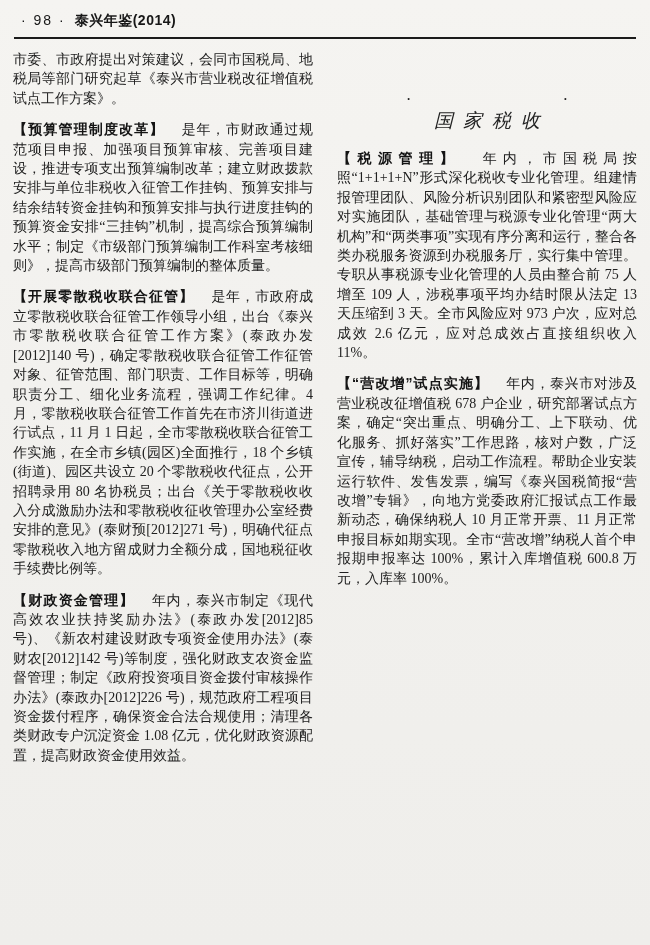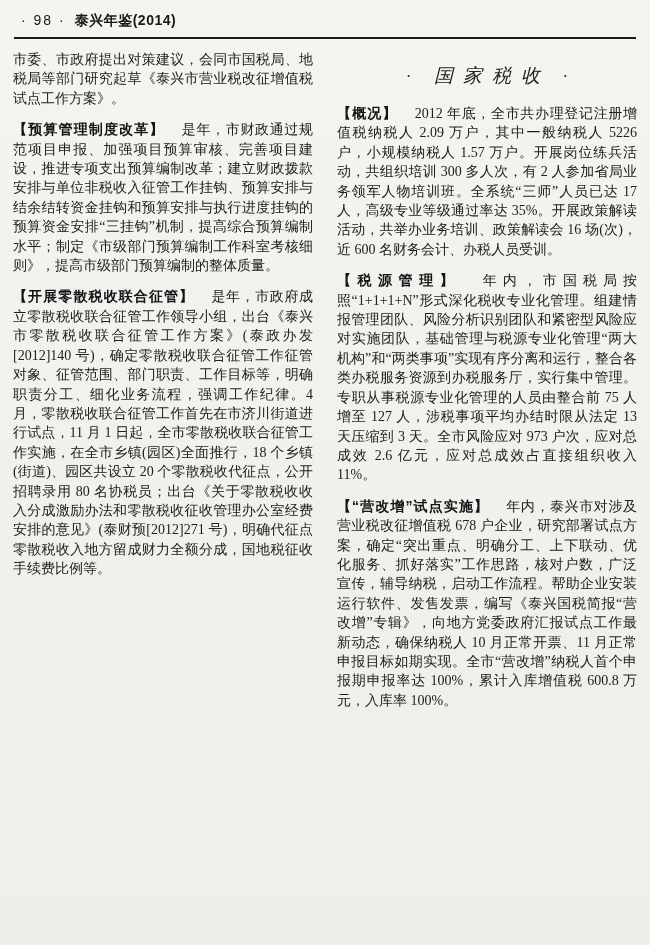--- a/index.html
+++ b/index.html
@@ -70,21 +70,21 @@
     font-family: "DejaVu Serif", "Liberation Serif", serif;
     font-style: italic;
     font-size: 19px;
     color: #222;
     margin: 13px 0 15px 0;
     display: flex;
     align-items: center;
     justify-content: center;
     gap: 13px;
   }
-  .divider-title .div-text { letter-spacing: 10px; text-indent: 10px; }
+  .divider-title .div-text { letter-spacing: 10px; text-indent: 10px; margin-top: 45px; }
   .divider-title .dot { font-size: 15px; font-style: normal; }
 </style>
 </head>
 <body>
 
 <div class="page">
 
   <div class="page-header">
     <span class="page-num-label">· 98 ·</span>
     <span class="book-title">泰兴年鉴(2014)</span>
@@ -102,40 +102,40 @@
         <span class="sec-head">【预算管理制度改革】</span>
         <span>是年，市财政通过规范项目申报、加强项目预算审核、完善项目建设，推进专项支出预算编制改革；建立财政拨款安排与单位非税收入征管工作挂钩、预算安排与结余结转资金挂钩和预算安排与执行进度挂钩的预算资金安排“三挂钩”机制，提高综合预算编制水平；制定《市级部门预算编制工作科室考核细则》，提高市级部门预算编制的整体质量。</span>
       </p>
 
 
       <p class="para">
         <span class="sec-head">【开展零散税收联合征管】</span>
         <span>是年，市政府成立零散税收联合征管工作领导小组，出台《泰兴市零散税收联合征管工作方案》(泰政办发[2012]140 号)，确定零散税收联合征管工作征管对象、征管范围、部门职责、工作目标等，明确职责分工、细化业务流程，强调工作纪律。4 月，零散税收联合征管工作首先在市济川街道进行试点，11 月 1 日起，全市零散税收联合征管工作实施，在全市乡镇(园区)全面推行，18 个乡镇(街道)、园区共设立 20 个零散税收代征点，公开招聘录用 80 名协税员；出台《关于零散税收收入分成激励办法和零散税收征收管理办公室经费安排的意见》(泰财预[2012]271 号)，明确代征点零散税收入地方留成财力全额分成，国地税征收手续费比例等。</span>
       </p>
 
+      <p class="para">
+        <span class="sec-head">【财政资金管理】</span>
+        <span>年内，泰兴市制定《现代高效农业扶持奖励办法》(泰政办发[2012]85 号)、《新农村建设财政专项资金使用办法》(泰财农[2012]142 号)等制度，强化财政支农资金监督管理；制定《政府投资项目资金拨付审核操作办法》(泰政办[2012]226 号)，规范政府工程项目资金拨付程序，确保资金合法合规使用；清理各类财政专户沉淀资金 1.08 亿元，优化财政资源配置，提高财政资金使用效益。</span>
+      </p>
 
     </div>
 
     <div class="col">
 
       <div class="divider-title">
         <span class="dot">·</span>
         <span class="div-text">国家税收</span>
         <span class="dot">·</span>
       </div>
 
-      <p class="para">
-        <span class="sec-head">【概况】</span>
-        <span>2012 年底，全市共办理登记注册增值税纳税人 2.09 万户，其中一般纳税人 5226 户，小规模纳税人 1.57 万户。开展岗位练兵活动，共组织培训 300 多人次，有 2 人参加省局业务领军人物培训班。全系统“三师”人员已达 17 人，高级专业等级通过率达 35%。开展政策解读活动，共举办业务培训、政策解读会 16 场(次)，近 600 名财务会计、办税人员受训。</span>
-      </p>
 
 
       <p class="para">
         <span class="sec-head">【税源管理】</span>
-        <span>年内，市国税局按照“1+1+1+N”形式深化税收专业化管理。组建情报管理团队、风险分析识别团队和紧密型风险应对实施团队，基础管理与税源专业化管理“两大机构”和“两类事项”实现有序分离和运行，整合各类办税服务资源到办税服务厅，实行集中管理。专职从事税源专业化管理的人员由整合前 75 人增至 127 人，涉税事项平均办结时限从法定 13 天压缩到 3 天。全市风险应对 973 户次，应对总成效 2.6 亿元，应对总成效占直接组织收入 11%。</span>
+        <span>年内，市国税局按照“1+1+1+N”形式深化税收专业化管理。组建情报管理团队、风险分析识别团队和紧密型风险应对实施团队，基础管理与税源专业化管理“两大机构”和“两类事项”实现有序分离和运行，整合各类办税服务资源到办税服务厅，实行集中管理。专职从事税源专业化管理的人员由整合前 75 人增至 109 人，涉税事项平均办结时限从法定 13 天压缩到 3 天。全市风险应对 973 户次，应对总成效 2.6 亿元，应对总成效占直接组织收入 11%。</span>
       </p>
 
       <p class="para">
         <span class="sec-head">【“营改增”试点实施】</span>
         <span>年内，泰兴市对涉及营业税改征增值税 678 户企业，研究部署试点方案，确定“突出重点、明确分工、上下联动、优化服务、抓好落实”工作思路，核对户数，广泛宣传，辅导纳税，启动工作流程。帮助企业安装运行软件、发售发票，编写《泰兴国税简报“营改增”专辑》，向地方党委政府汇报试点工作最新动态，确保纳税人 10 月正常开票、11 月正常申报目标如期实现。全市“营改增”纳税人首个申报期申报率达 100%，累计入库增值税 600.8 万元，入库率 100%。</span>
       </p>
     </div>
 
   </div>
 </div>

